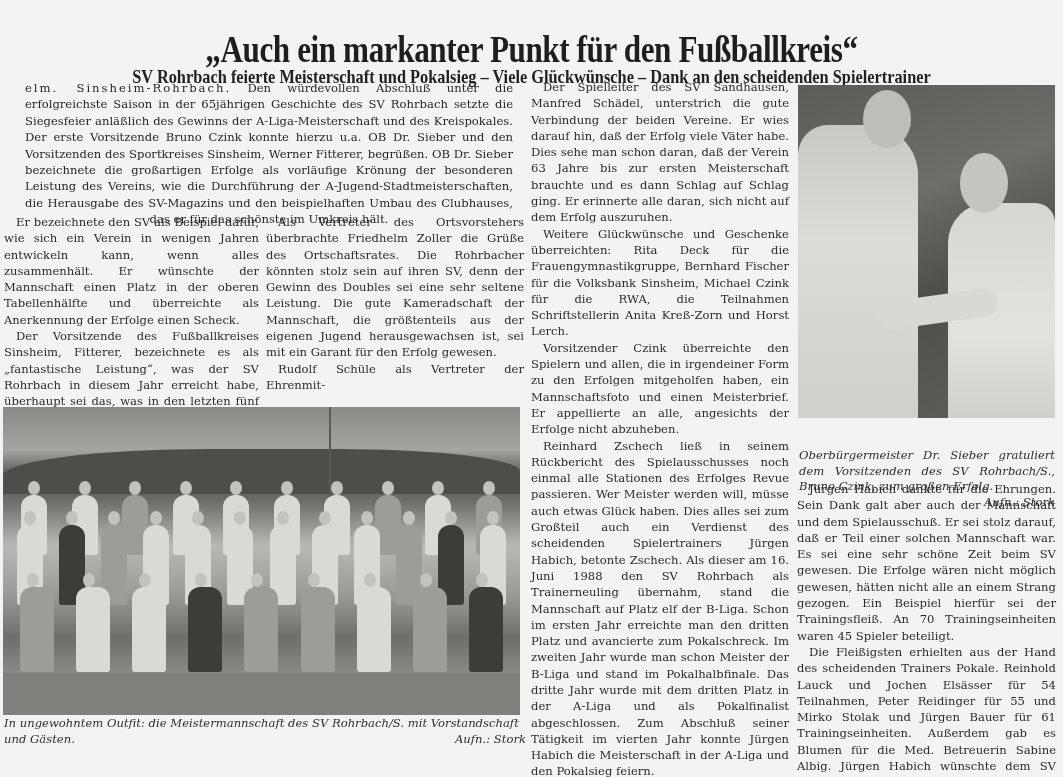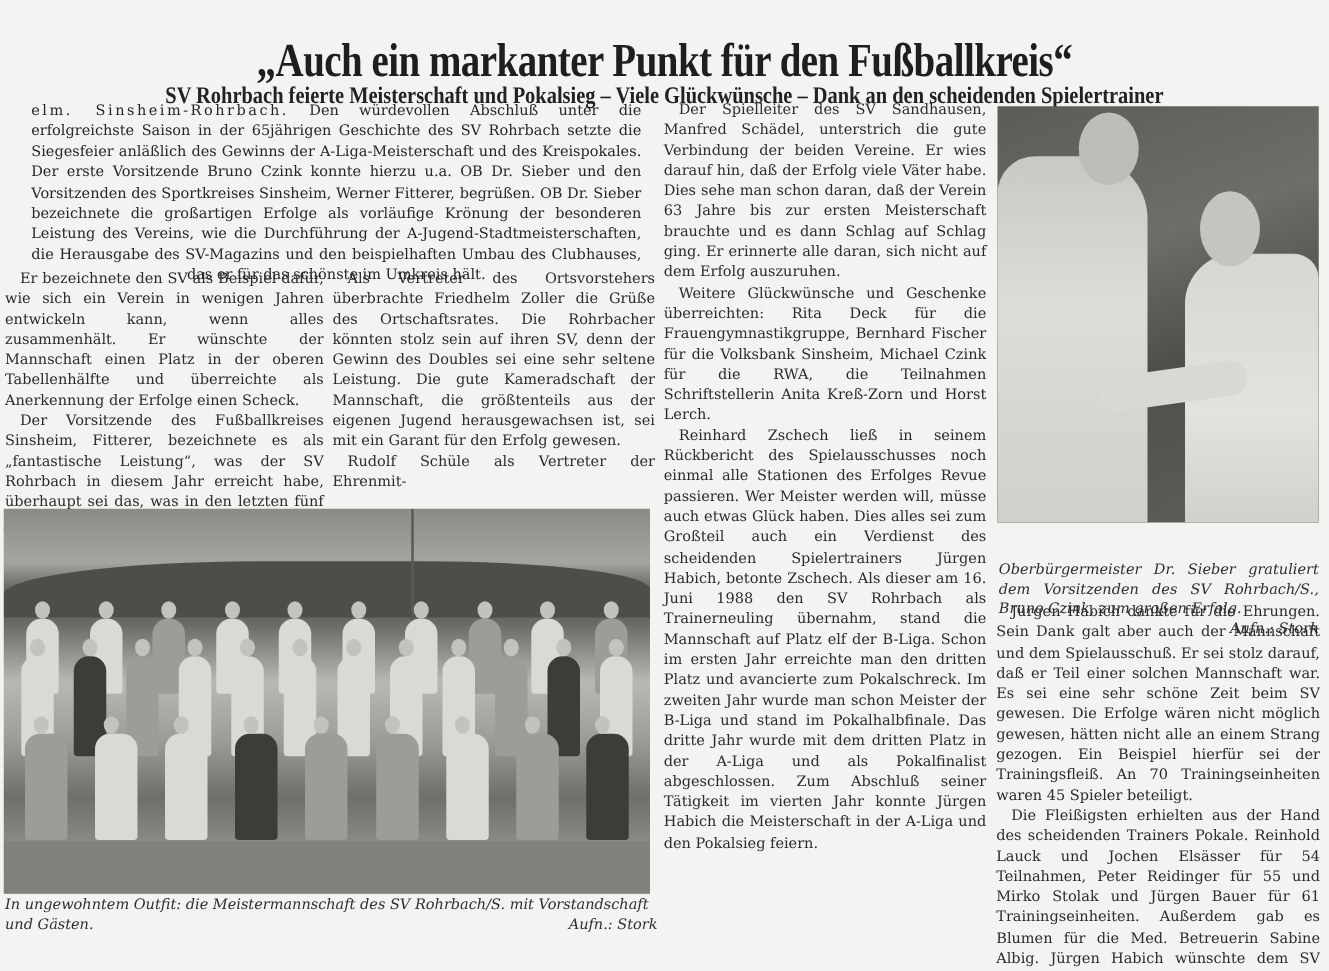--- a/index.html
+++ b/index.html
@@ -189,20 +189,21 @@
     <div class="grass"></div>
   </div>
   <div class="caption" style="left:4px; top:716px; width:522px;">
     <span>In ungewohntem Outfit: die Meistermannschaft des SV Rohrbach/S. mit Vorstandschaft und Gästen.</span>
     <span class="credit">Aufn.: Stork</span>
   </div>
 
   <div class="text" style="left:531px; top:79px; width:258px;">
     <p class="gap">Der Spielleiter des SV Sandhausen, Manfred Schädel, unterstrich die gute Verbindung der beiden Vereine. Er wies darauf hin, daß der Erfolg viele Väter habe. Dies sehe man schon daran, daß der Verein 63 Jahre bis zur ersten Meisterschaft brauchte und es dann Schlag auf Schlag ging. Er erinnerte alle daran, sich nicht auf dem Erfolg auszuruhen.</p>
     <p class="gap">Weitere Glückwünsche und Geschenke überreichten: Rita Deck für die Frauengymnastikgruppe, Bernhard Fischer für die Volksbank Sinsheim, Michael Czink für die RWA, die Teilnahmen Schriftstellerin Anita Kreß-Zorn und Horst Lerch.</p>
+    <p class="gap">Vorsitzender Czink überreichte den Spielern und allen, die in irgendeiner Form zu den Erfolgen mitgeholfen haben, ein Mannschaftsfoto und einen Meisterbrief. Er appellierte an alle, angesichts der Erfolge nicht abzuheben.</p>
     <p class="gap">Reinhard Zschech ließ in seinem Rückbericht des Spielausschusses noch einmal alle Stationen des Erfolges Revue passieren. Wer Meister werden will, müsse auch etwas Glück haben. Dies alles sei zum Großteil auch ein Verdienst des scheidenden Spielertrainers Jürgen Habich, betonte Zschech. Als dieser am 16. Juni 1988 den SV Rohrbach als Trainerneuling übernahm, stand die Mannschaft auf Platz elf der B-Liga. Schon im ersten Jahr erreichte man den dritten Platz und avancierte zum Pokalschreck. Im zweiten Jahr wurde man schon Meister der B-Liga und stand im Pokalhalbfinale. Das dritte Jahr wurde mit dem dritten Platz in der A-Liga und als Pokalfinalist abgeschlossen. Zum Abschluß seiner Tätigkeit im vierten Jahr konnte Jürgen Habich die Meisterschaft in der A-Liga und den Pokalsieg feiern.</p>
 
   </div>
 
   <div class="photo photo-right">
     <div class="man-left"></div>
     <div class="head-left"></div>
     <div class="man-right"></div>
     <div class="head-right"></div>
     <div class="arm"></div>

